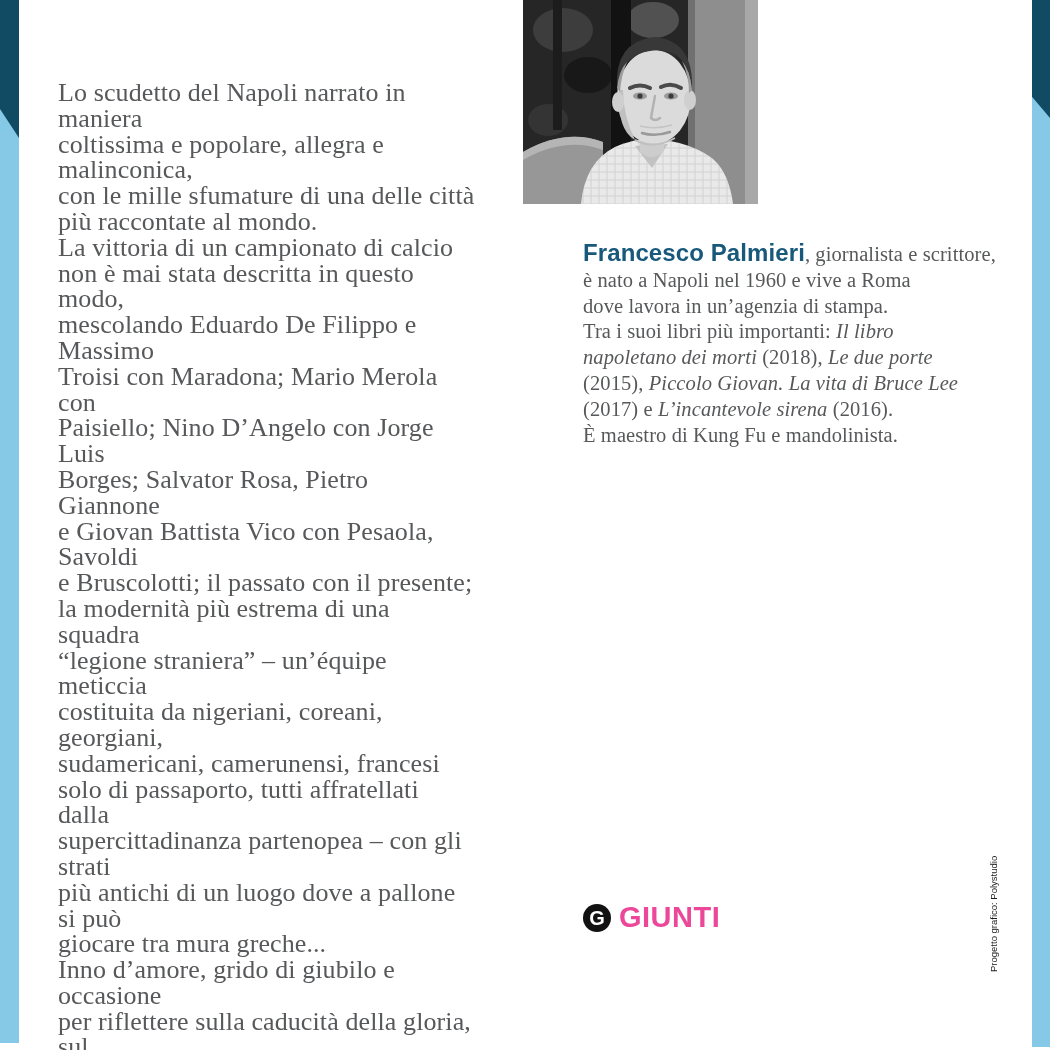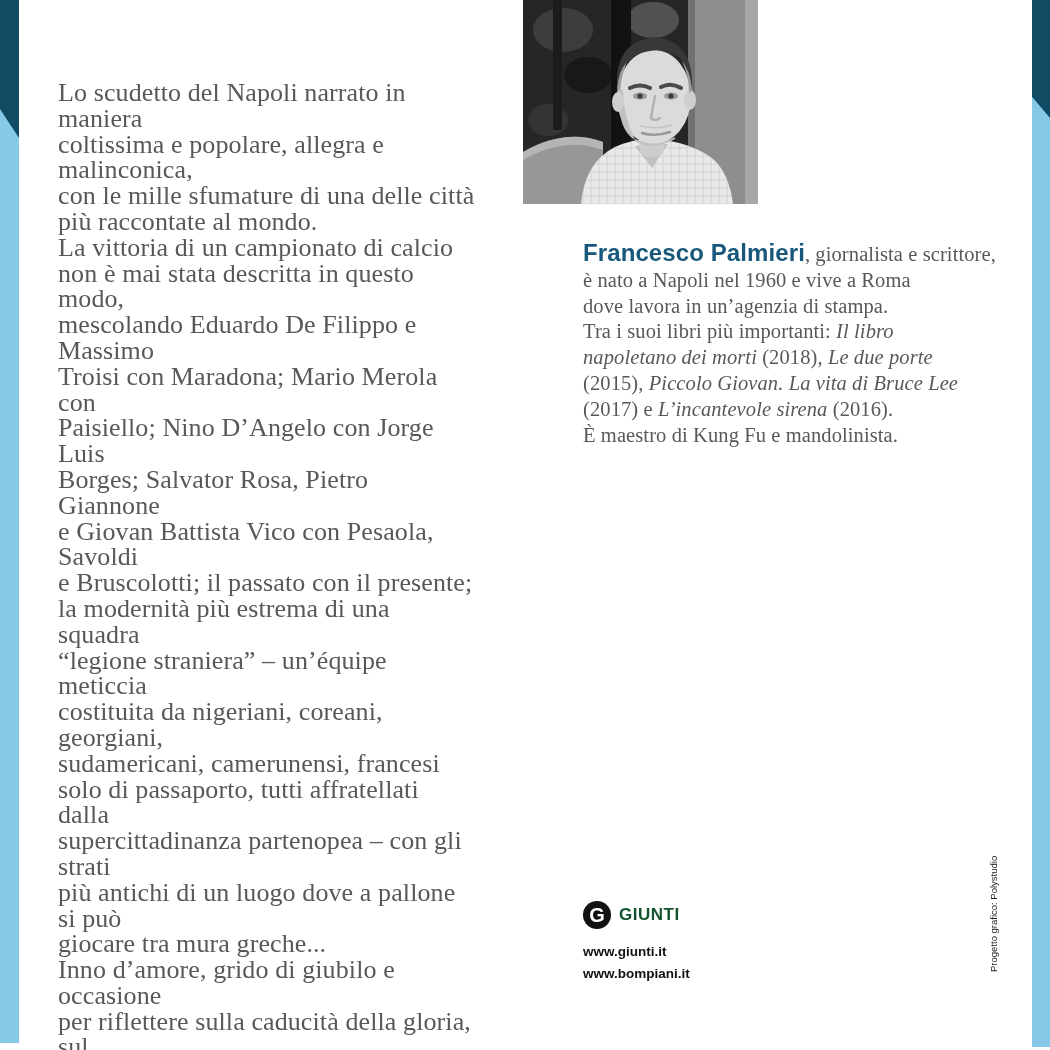--- a/index.html
+++ b/index.html
@@ -71,22 +71,22 @@
   .logo-mark {
     width: 28px; height: 28px; border-radius: 50%;
     background: #121212;
     display: flex; align-items: center; justify-content: center;
     color: #ffffff;
     font-weight: bold; font-size: 20px;
     font-family: "Liberation Sans", sans-serif;
     line-height: 1;
   }
   .logo-text {
-    font-weight: bold; font-size: 17px; letter-spacing: 0.5px;
-    color: #14532d;
+    font-weight: bold; font-size: 29px; letter-spacing: 0.5px;
+    color: #ec4899;
     font-family: "Liberation Sans", sans-serif;
   }
   .urls { margin-top: 12px; }
   .url {
     font-weight: bold; font-size: 13.5px; line-height: 22px;
     color: #121212;
     font-family: "Liberation Sans", sans-serif;
   }
 
   
@@ -213,21 +213,17 @@
 napoletano dei morti</span><span class="seg-normal"> (2018), </span><span class="seg-italic">Le due porte</span><span class="seg-normal">
 (2015), </span><span class="seg-italic">Piccolo Giovan. La vita di Bruce Lee</span><span class="seg-normal">
 (2017) e </span><span class="seg-italic">L’incantevole sirena</span><span class="seg-normal"> (2016).
 È maestro di Kung Fu e mandolinista.</span></div>
 
   <div class="publisher">
     <div class="logo-row">
       <div class="logo-mark">G</div>
       <div class="logo-text">GIUNTI</div>
     </div>
-    <div class="urls">
-      <div class="url">www.giunti.it</div>
-      <div class="url">www.bompiani.it</div>
-    </div>
   </div>
 
   <div class="credit">Progetto grafico: Polystudio</div>
 
 </div>
 
 </body></html>

